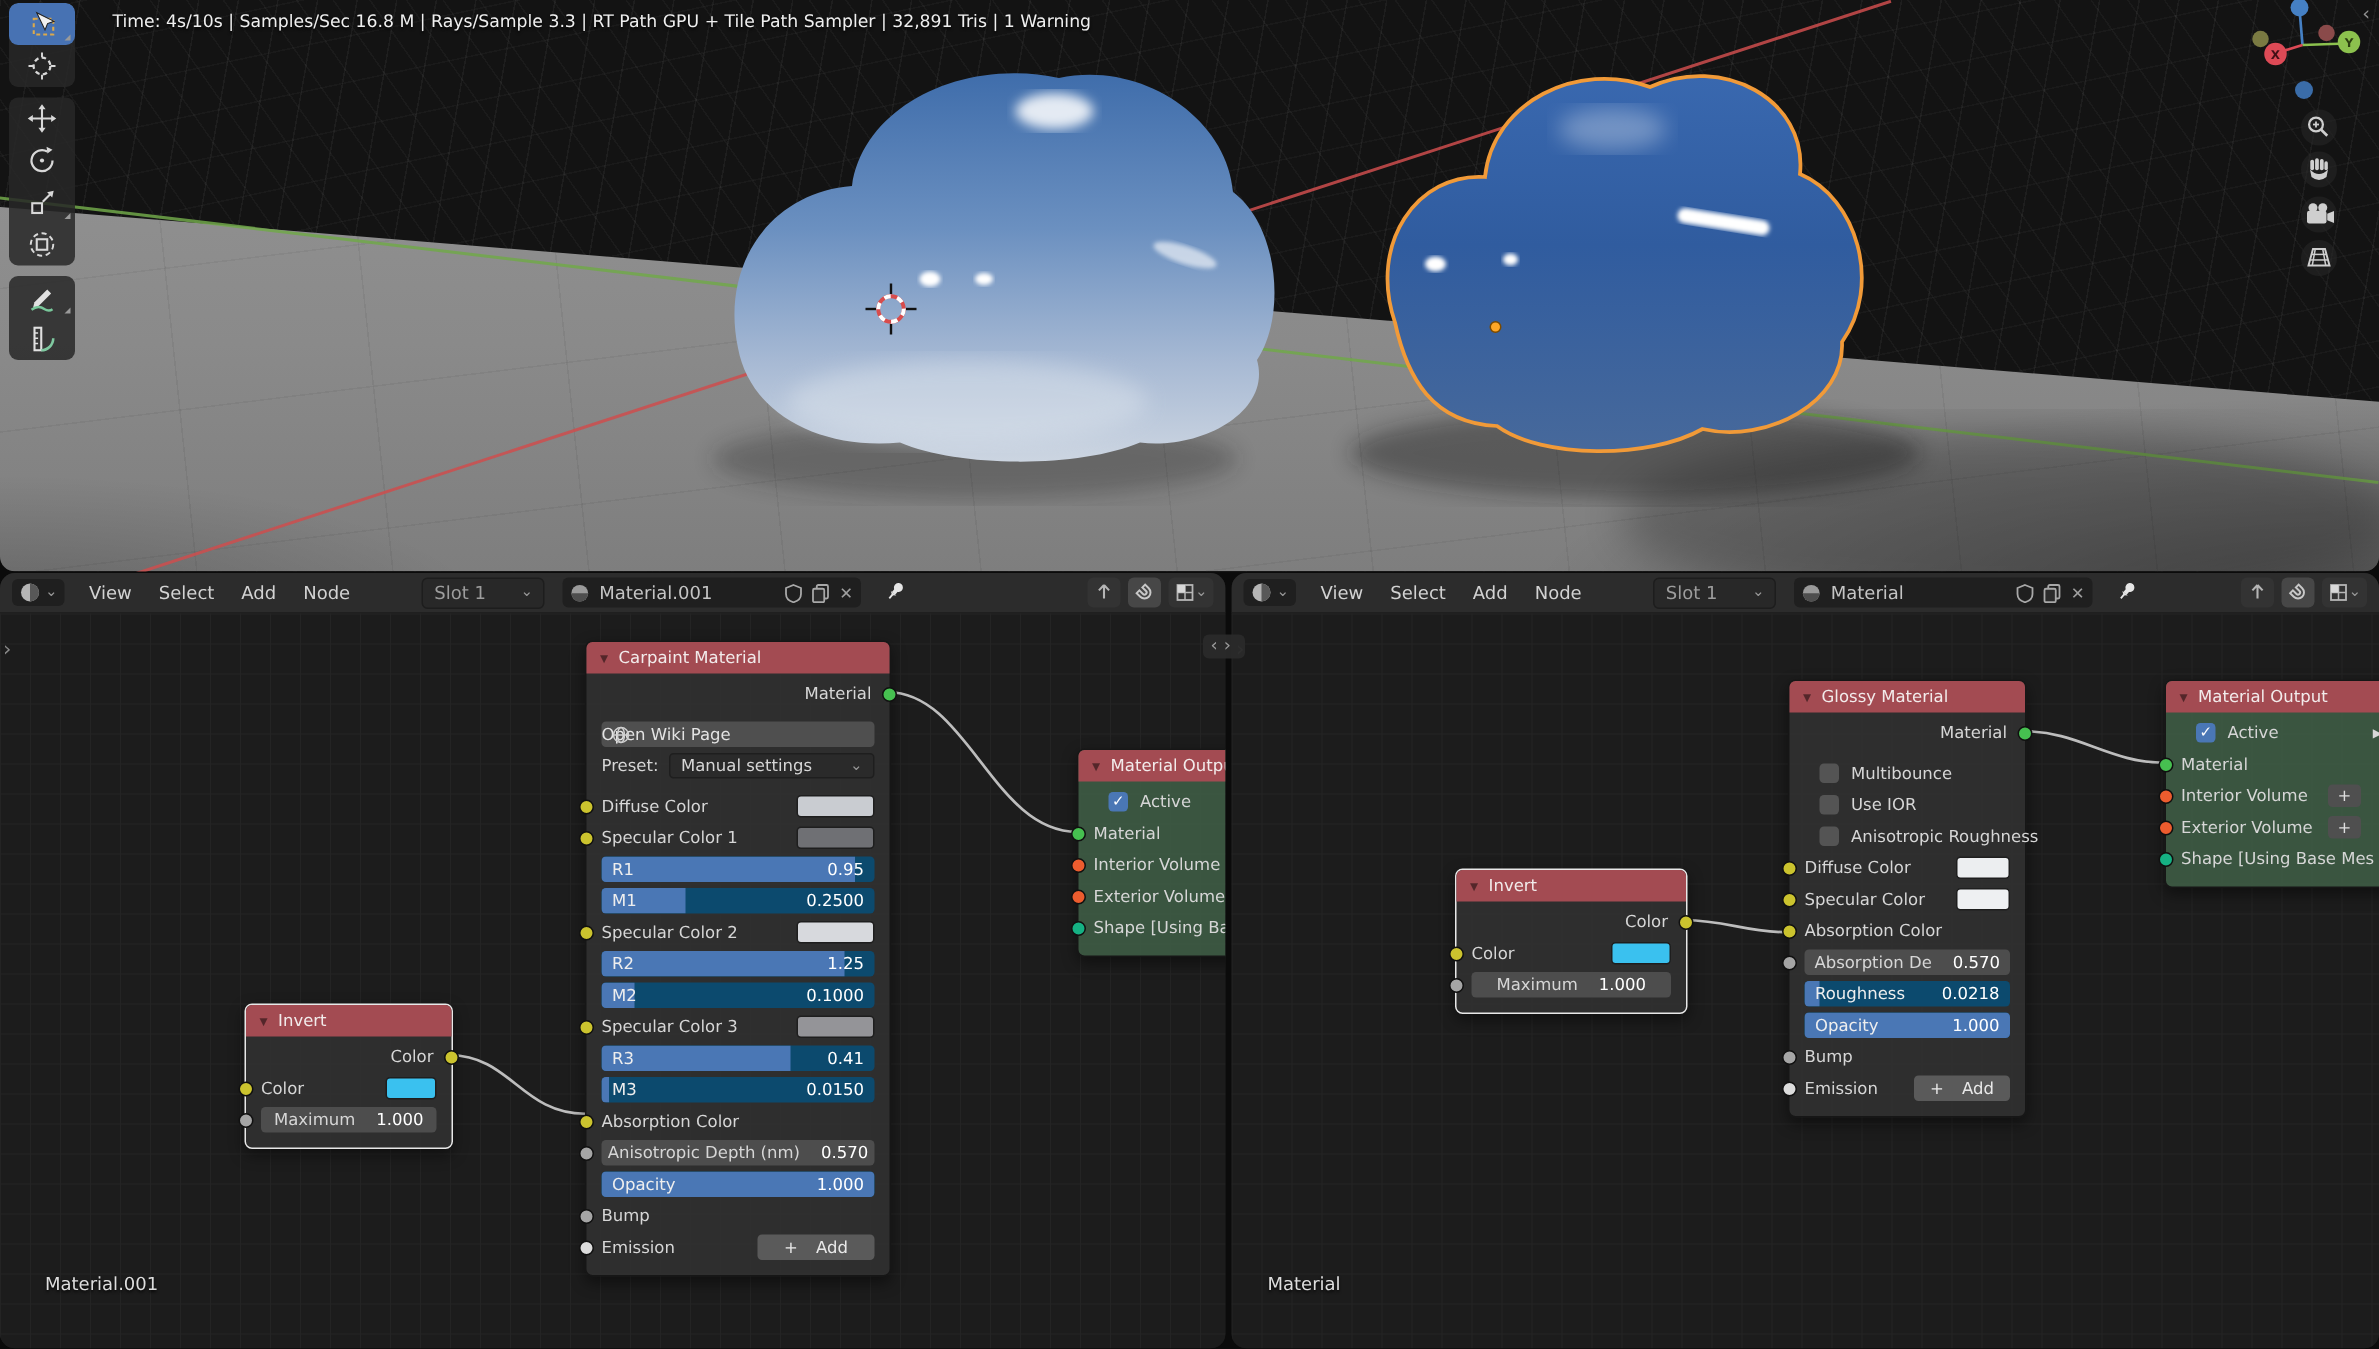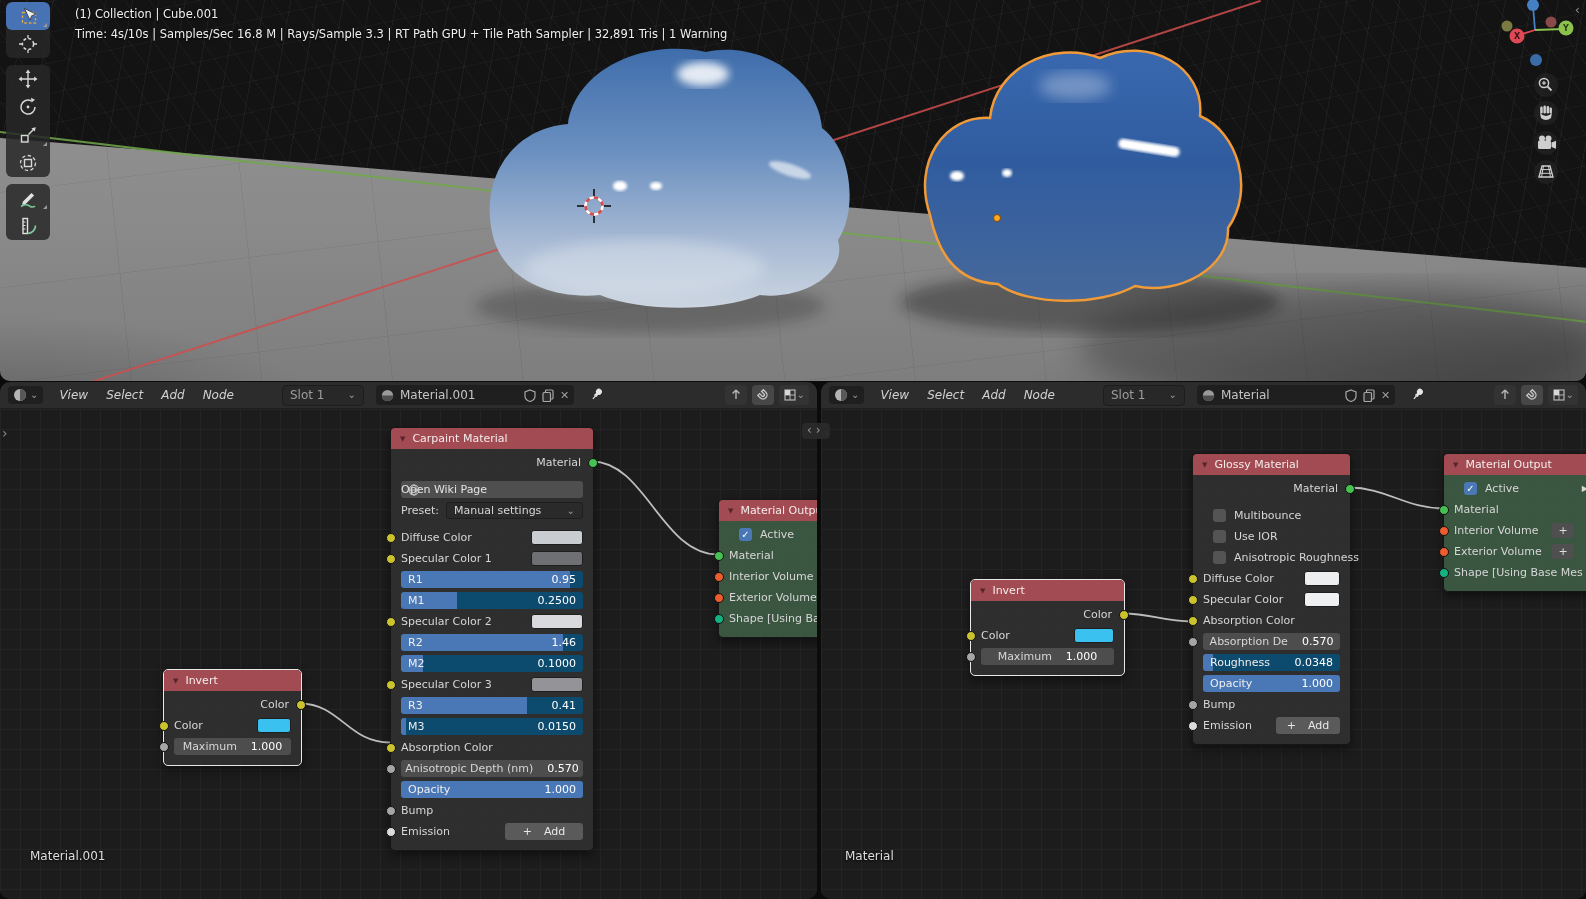--- a/index.html
+++ b/index.html
@@ -39,21 +39,21 @@
 
   
   .gizmo{position:absolute;right:0;top:0;}
   .vp-collapse{position:absolute;right:6px;top:2px;color:#8f8f8f;font-size:13px;}
 
   
   .editor{position:absolute;top:382px;height:517px;border-radius:10px;overflow:hidden;background:#1c1c1c;}
   .editor.left{left:0;width:817px;}
   .editor.right{left:821px;width:765px;}
   .ed-head{height:26px;background:#2c2c2c;border-bottom:1px solid #1f1f1f;display:flex;align-items:center;padding:0 8px;font-size:12px;color:#d2d2d2;gap:2px;}
-  .menu{padding:2px 8px;border-radius:3px;font-style:italic;}
+  .menu{padding:2px 8px;border-radius:3px;}
   .type-btn{display:flex;align-items:center;gap:3px;background:#1f1f1f;border-radius:4px;padding:2px 5px;margin-right:6px;}
   .chev{color:#9a9a9a;font-size:10px;line-height:8px;}
   .slot-select{display:flex;align-items:center;background:#282828;border:1px solid #1d1d1d;border-radius:4px;height:19px;padding:0 7px;width:66px;margin-left:38px;color:#9d9d9d;}
   .slot-select .chev{margin-left:auto;}
   .mat-widget{display:flex;align-items:center;background:#1f1f1f;border-radius:4px;height:20px;padding:0 5px;gap:6px;margin-left:10px;color:#c4c4c4;}
   .mat-name{width:118px;}
   .hicon{color:#9f9f9f;font-size:11px;}
   .pinwrap{margin-left:14px;}
   .flexsp{flex:1;}
   .hbtn{display:flex;align-items:center;justify-content:center;background:#333;border-radius:4px;height:20px;padding:0 4px;margin-left:3px;}
@@ -170,21 +170,20 @@
         <circle r="8.5" fill="none" stroke="#d84c4c" stroke-width="2.6"></circle>
         <circle r="8.5" fill="none" stroke="#fff" stroke-width="2.6" stroke-dasharray="4.4 4.4"></circle>
         <line x1="0" y1="-17" x2="0" y2="-10" stroke="#111" stroke-width="1.6"></line>
         <line x1="0" y1="10" x2="0" y2="17" stroke="#111" stroke-width="1.6"></line>
         <line x1="-17" y1="0" x2="-10" y2="0" stroke="#111" stroke-width="1.6"></line>
         <line x1="10" y1="0" x2="17" y2="0" stroke="#111" stroke-width="1.6"></line>
       </g>
     </svg>
 
     <div class="vp-info">
-      <div>(1) Collection | Cube.001</div>
       <div>Time: 4s/10s | Samples/Sec 16.8 M | Rays/Sample 3.3 | RT Path GPU + Tile Path Sampler | 32,891 Tris | 1 Warning</div>
     </div>
 
     <div class="tb">
       <div class="tb-group">
         <div class="tb-btn active">
           <svg width="22" height="22" viewBox="0 0 22 22">
             <rect x="5.5" y="7.5" width="13" height="10.5" fill="none" stroke="#dca94c" stroke-width="1.4" stroke-dasharray="2.6 2"></rect>
             <path d="M7.5 3.5 L13 15 L14.7 10.7 L19 9.2 Z" fill="#f0f0f0" stroke="#222" stroke-width=".7"></path>
           </svg>
@@ -447,21 +446,21 @@
 
           </div>
           <div class="row">
             <span>Specular Color 2</span>
             <span class="swatch" style="width: 52px; background: rgb(215, 217, 221);"></span>
             <i class="sock in s-yellow"></i>
           </div>
           <div class="row slider">
             <div class="fill" style="width: 89%;"></div>
             <span class="sl">R2</span>
-              <span class="sv">1.46</span>
+              <span class="sv">1.25</span>
 
           </div>
           <div class="row slider">
             <div class="fill" style="width: 12%;"></div>
             <span class="sl">M2</span>
               <span class="sv">0.1000</span>
 
           </div>
           <div class="row">
             <span>Specular Color 3</span>
@@ -678,21 +677,21 @@
             <i class="sock in s-yellow"></i>
           </div>
           <div class="row fieldrow">
             <span class="sl">Absorption De</span>
               <span class="sv">0.570</span>
             <i class="sock in s-gray"></i>
           </div>
           <div class="row slider">
             <div class="fill" style="width: 7%;"></div>
             <span class="sl">Roughness</span>
-              <span class="sv">0.0348</span>
+              <span class="sv">0.0218</span>
 
           </div>
           <div class="row slider">
             <div class="fill" style="width: 100%;"></div>
             <span class="sl">Opacity</span>
               <span class="sv">1.000</span>
 
           </div>
           <div class="row">
             <span>Bump</span>

